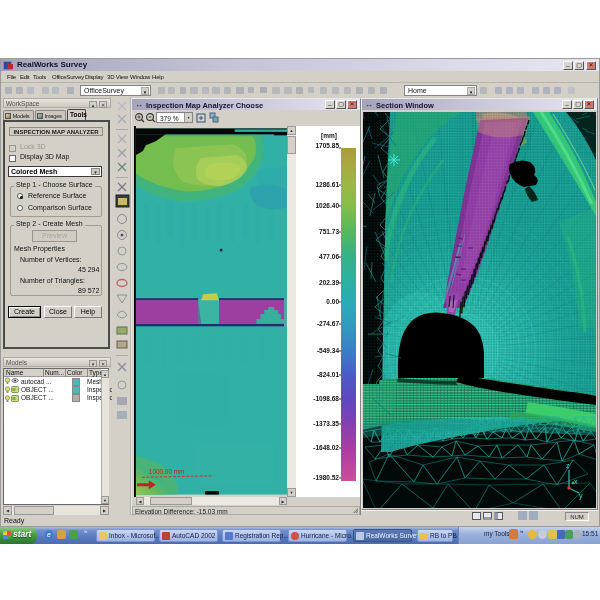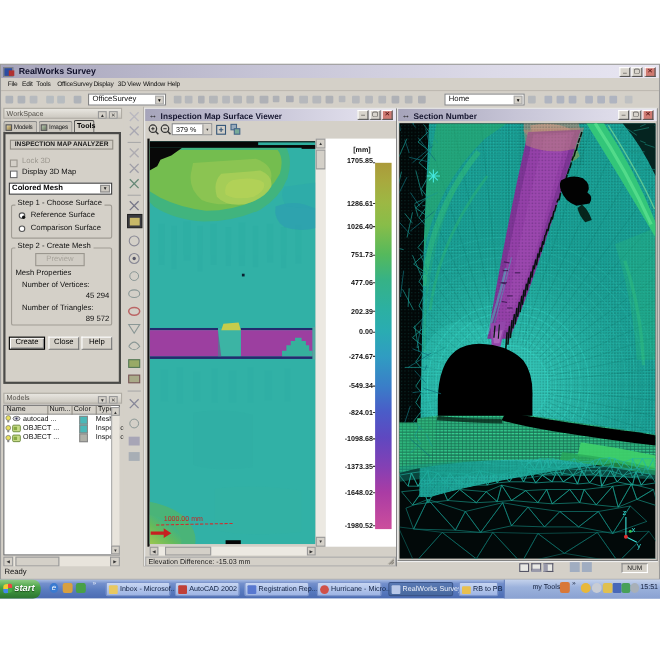--- a/index.html
+++ b/index.html
@@ -226,21 +226,21 @@
  <rect x="3" y="256" width="12" height="1" fill="#aaa"></rect>
  <path d="M5 264 L13 272 M13 264 L5 272" stroke="#889" stroke-width="1.2" fill="none"></path>
  <circle cx="9" cy="286" r="4" fill="none" stroke="#788" stroke-width="0.9" opacity="0.8"></circle>
  <rect x="4" y="298" width="10" height="8" fill="#88a" opacity="0.6"></rect>
  <rect x="4" y="312" width="10" height="8" fill="#8a98a8" opacity="0.6"></rect>
 </svg>
 
 <div class="a" style="left:131px;top:98px;width:230px;height:417px;background:#d4d0c8;border:1px solid #848484;border-top-color:#e8e8e8;border-left-color:#e8e8e8;"></div>
 <div class="a" style="left:132px;top:99px;width:228px;height:11px;background:linear-gradient(90deg,#a6a4ba 0%,#c6c4d6 45%,#dcdae8 80%,#e8e6f2 100%);">
  <span class="t" style="left:3px;top:1px;font-size:8px;color:#222;">↔</span>
- <span class="t" style="left:14px;top:1.5px;font-size:7.5px;font-weight:bold;color:#15152e;">Inspection Map Surface Viewer</span>
+ <span class="t" style="left:14px;top:1.5px;font-size:7.5px;font-weight:bold;color:#15152e;">Inspection Map Analyzer Choose</span>
  <span class="tb-btn" style="right:25px;top:1px;"><span style="position:relative;top:-1px;">_</span></span>
  <span class="tb-btn" style="right:14px;top:1px;">▢</span>
  <span class="tb-btn close" style="right:3px;top:1px;">✕</span>
 </div>
 
 <svg class="a" style="left:133px;top:111px;" width="90" height="14" viewBox="0 0 90 14">
  <circle cx="6" cy="6" r="3.4" fill="none" stroke="#333" stroke-width="1.1"></circle>
     <line x1="8.5" y1="8.5" x2="11" y2="11" stroke="#333" stroke-width="1.3"></line>
     <line x1="4.5" y1="6" x2="7.5" y2="6" stroke="#333" stroke-width="0.9"></line>
     <line x1="6" y1="4.5" x2="6" y2="7.5" stroke="#333" stroke-width="0.9"></line>
@@ -402,21 +402,21 @@
  <span class="t" style="left:2px;top:0.5px;font-size:6.5px;color:#222;">Elevation Difference: -15.03 mm</span>
  <svg class="a" style="right:0;bottom:0;" width="8" height="8">
       <path d="M7 1 L7 7 L1 7 Z" fill="#b8b4ac"></path>
       <path d="M7 3 L3 7 M7 5 L5 7" stroke="#8a867e" stroke-width="1"></path>
     </svg>
 </div>
 
 <div class="a" style="left:361px;top:98px;width:237px;height:412px;background:#d4d0c8;border:1px solid #848484;border-top-color:#e8e8e8;border-left-color:#e8e8e8;"></div>
 <div class="a" style="left:362px;top:99px;width:235px;height:11px;background:linear-gradient(90deg,#a6a4ba 0%,#c6c4d6 45%,#dcdae8 80%,#e8e6f2 100%);">
  <span class="t" style="left:3px;top:1px;font-size:8px;color:#222;">↔</span>
- <span class="t" style="left:14px;top:1.5px;font-size:7.5px;font-weight:bold;color:#15152e;">Section Number</span>
+ <span class="t" style="left:14px;top:1.5px;font-size:7.5px;font-weight:bold;color:#15152e;">Section Window</span>
  <span class="tb-btn" style="right:25px;top:1px;"><span style="position:relative;top:-1px;">_</span></span>
  <span class="tb-btn" style="right:14px;top:1px;">▢</span>
  <span class="tb-btn close" style="right:3px;top:1px;">✕</span>
 </div>
 <svg class="a" style="left:363px;top:112px;" width="233" height="396" viewBox="0 0 233 396">
 <defs>
 <pattern id="dk" width="2.6" height="2.6" patternUnits="userSpaceOnUse">
         <circle cx="0.9" cy="0.9" r="0.56" fill="#094038" opacity="0.8"></circle>
       </pattern>
 <pattern id="br" width="3.1" height="3.1" patternUnits="userSpaceOnUse">

